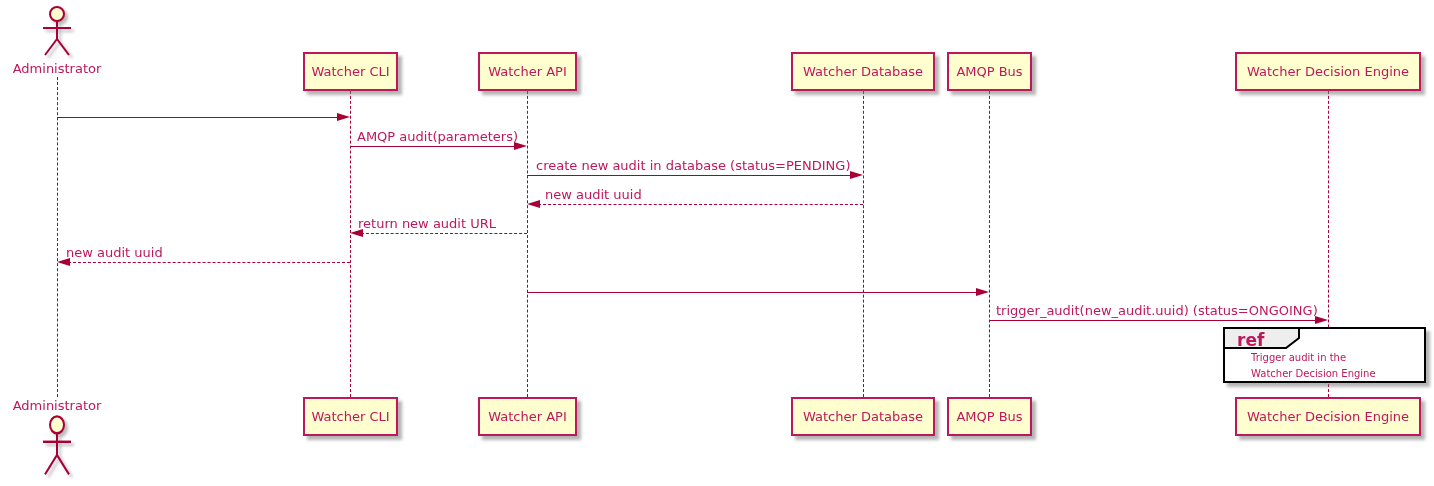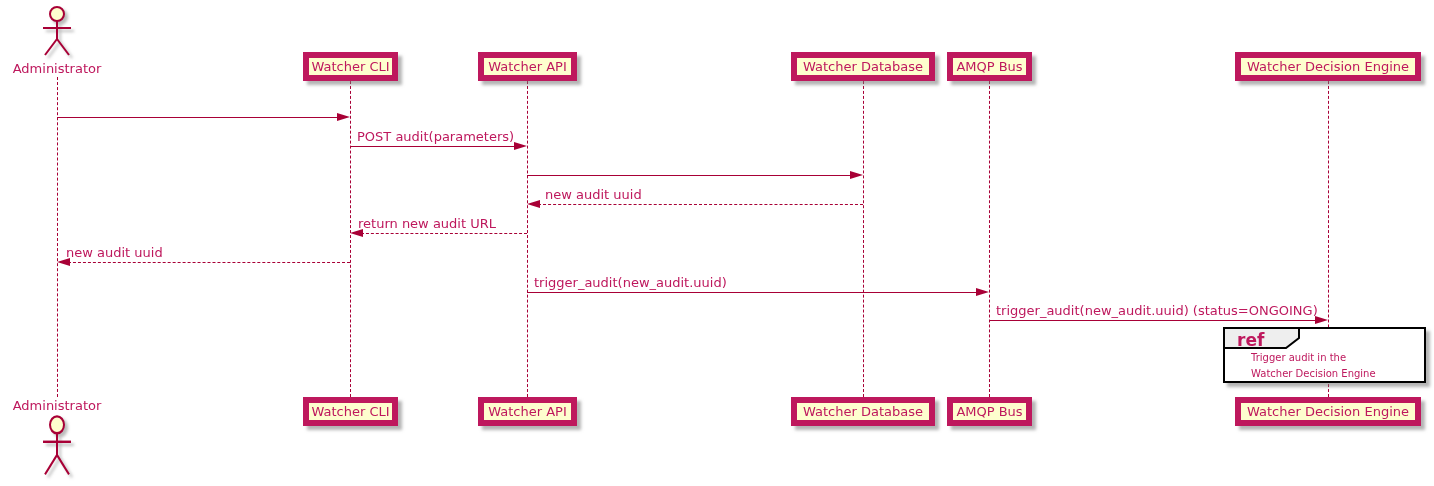--- a/index.html
+++ b/index.html
@@ -5,22 +5,22 @@
   html,body { margin:0; padding:0; background:#ffffff; }
   .diagram {
     position:relative; width:1434px; height:486px; background:#ffffff;
     font-family:"DejaVu Sans","Liberation Sans",sans-serif; color:#be185d;
     overflow:hidden;
   }
   .lifeline {
     position:absolute; width:0; border-left:1px dashed #A80036;
   }
   .participant {
-    position:absolute; height:29px; box-sizing:border-box;
-    background:#FEFECE; border:6px solid #be185d;
+    position:absolute; height:39px; box-sizing:border-box;
+    background:#FEFECE; border:2px solid #be185d;
     box-shadow:4px 4px 3px rgba(120,120,120,0.55);
     display:flex; align-items:center; justify-content:center;
     font-size:13px; white-space:nowrap;
   }
   .actor-label {
     position:absolute; left:0; width:114px; text-align:center;
     font-size:13px; white-space:nowrap;
   }
   .actor-svg { position:absolute; filter:drop-shadow(3px 3px 1.5px rgba(120,120,120,0.5)); }
   .msg-label {
@@ -80,40 +80,40 @@
   <div class="participant" style="left:947px;top:52px;width:85px">
       <span>AMQP Bus</span>
     </div>
   <div class="participant" style="left:1235px;top:52px;width:186px">
       <span>Watcher Decision Engine</span>
     </div>
 
   <div class="line solid" style="left:57px;top:117px;width:282px"></div>
   <div class="head right" style="left:337px;top:113px"></div>
 
-  <div class="msg-label" style="left:357px;top:129px">POST audit(parameters)</div>
+  <div class="msg-label" style="left:357px;top:129px">AMQP audit(parameters)</div>
   <div class="line solid" style="left:350px;top:146px;width:166px"></div>
   <div class="head right" style="left:514px;top:142px"></div>
 
+  <div class="msg-label" style="left:536px;top:158px">create new audit in database (status=PENDING)</div>
   <div class="line solid" style="left:527px;top:175px;width:325px"></div>
   <div class="head right" style="left:850px;top:171px"></div>
 
   <div class="msg-label" style="left:545px;top:187px">new audit uuid</div>
   <div class="line dashed" style="left:538px;top:204px;width:325px"></div>
   <div class="head left" style="left:527px;top:200px"></div>
 
   <div class="msg-label" style="left:358px;top:216px">return new audit URL</div>
   <div class="line dashed" style="left:361px;top:233px;width:166px"></div>
   <div class="head left" style="left:350px;top:229px"></div>
 
   <div class="msg-label" style="left:66px;top:245px">new audit uuid</div>
   <div class="line dashed" style="left:68px;top:262px;width:282px"></div>
   <div class="head left" style="left:57px;top:258px"></div>
 
-  <div class="msg-label" style="left:534px;top:275px">trigger_audit(new_audit.uuid)</div>
   <div class="line solid" style="left:527px;top:292px;width:451px"></div>
   <div class="head right" style="left:976px;top:288px"></div>
 
   <div class="msg-label" style="left:996px;top:303px">trigger_audit(new_audit.uuid) (status=ONGOING)</div>
   <div class="line solid" style="left:989px;top:320px;width:328px"></div>
   <div class="head right" style="left:1315px;top:316px"></div>
 
   <div class="ref-frame">
     <svg class="ref-tab" width="78" height="23" viewBox="0 0 78 23">
       <polygon points="1,1 76,1 76,11 63,21 1,21" fill="#EEEEEE" stroke="#000000" stroke-width="2"></polygon>

